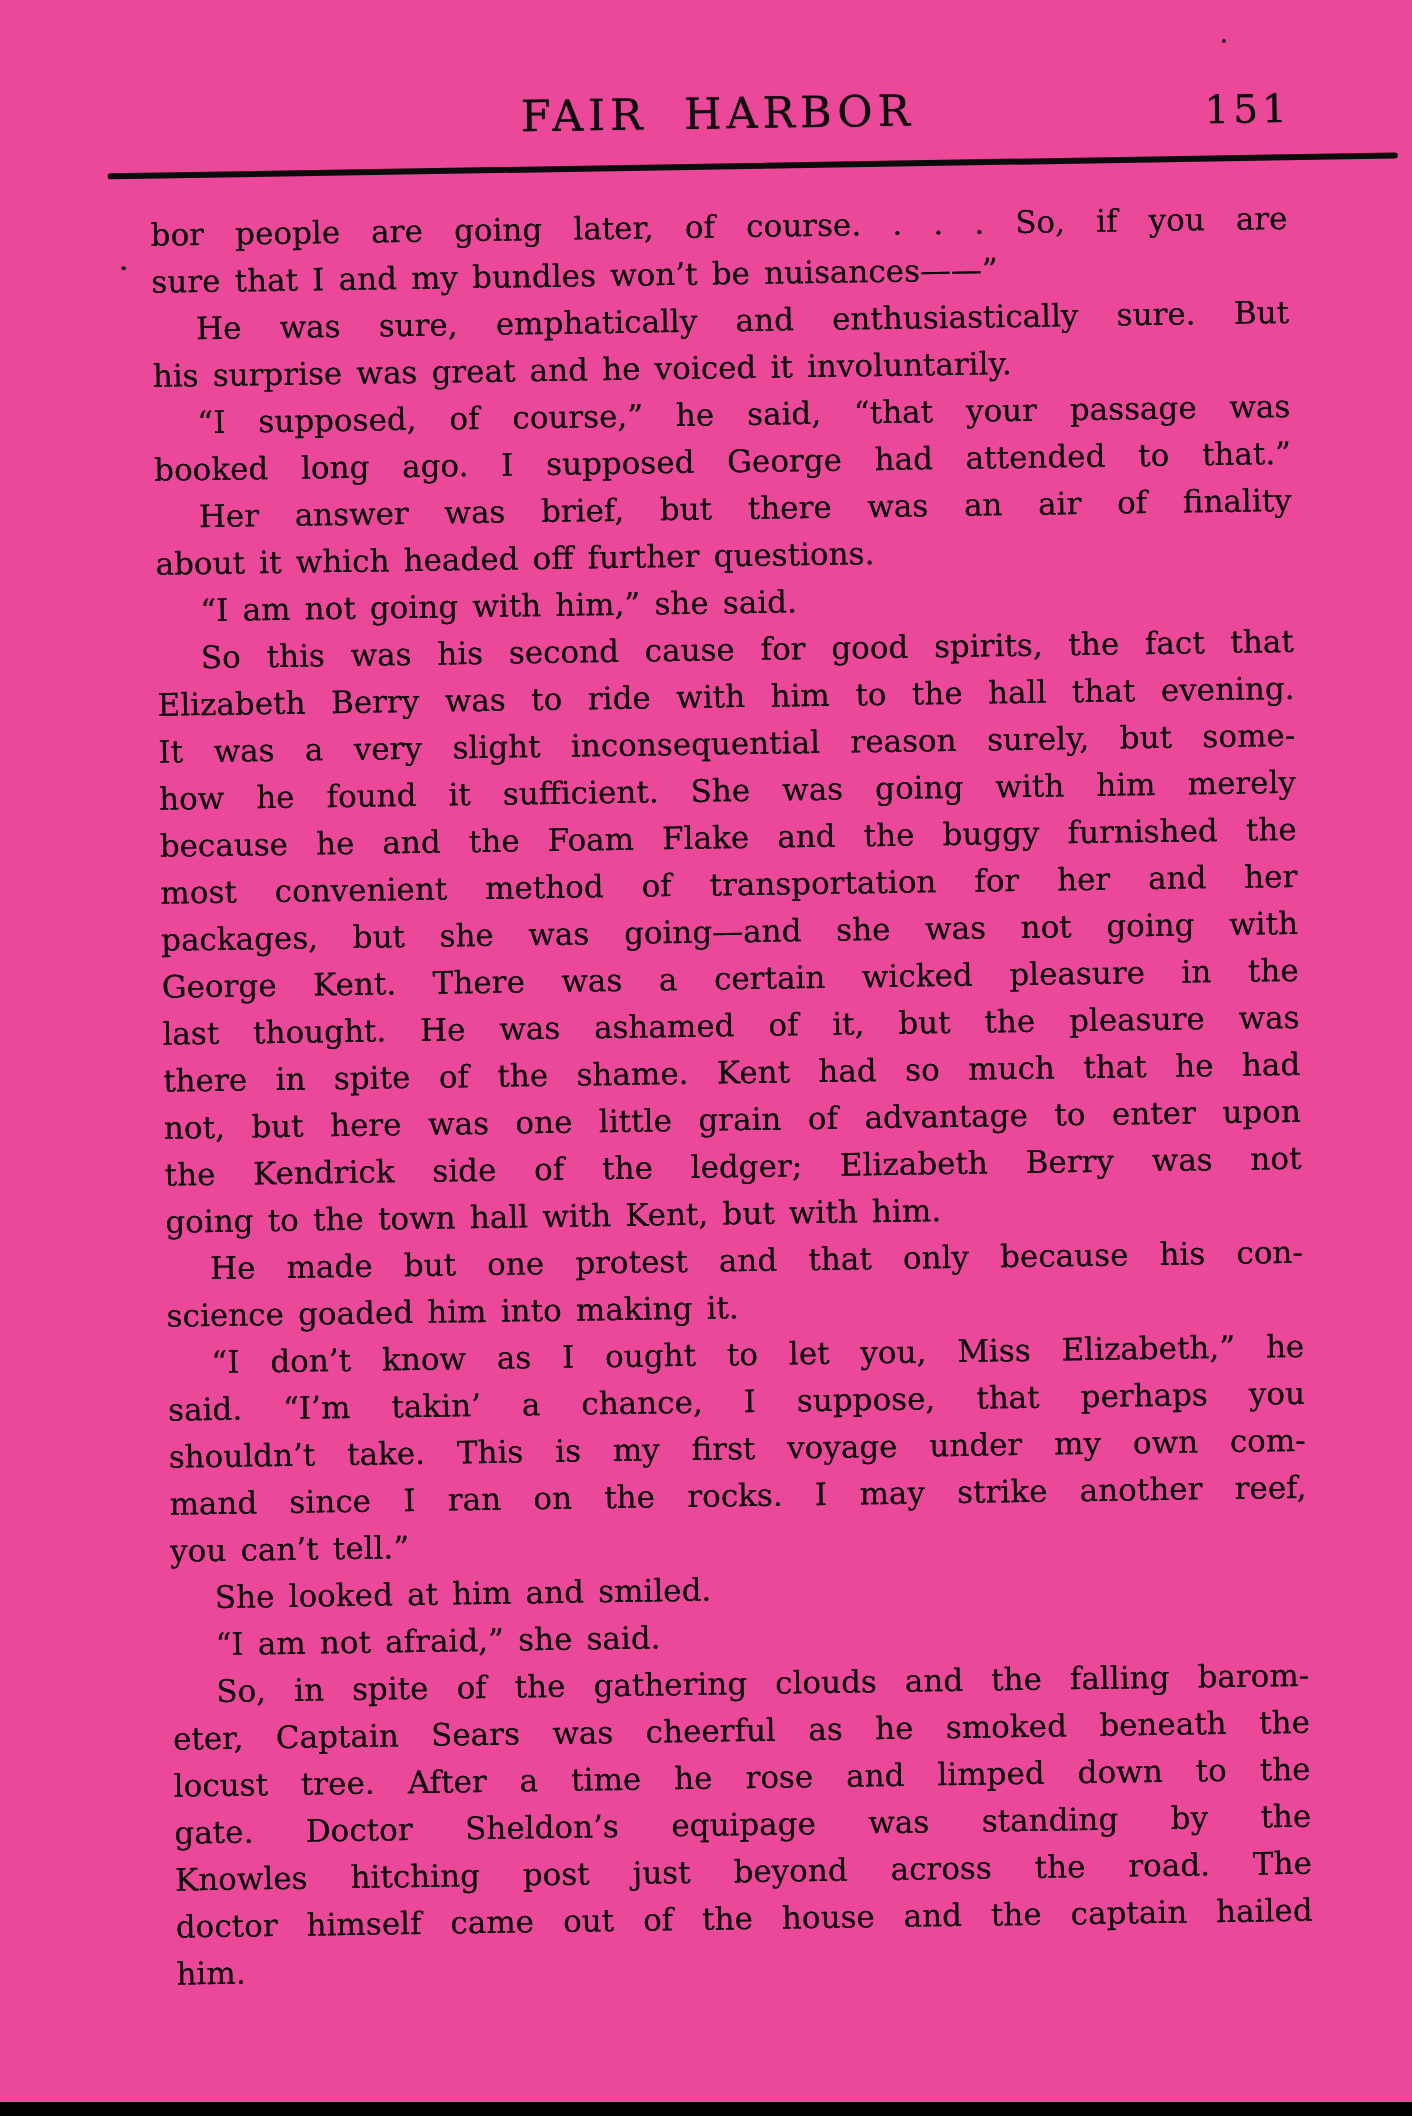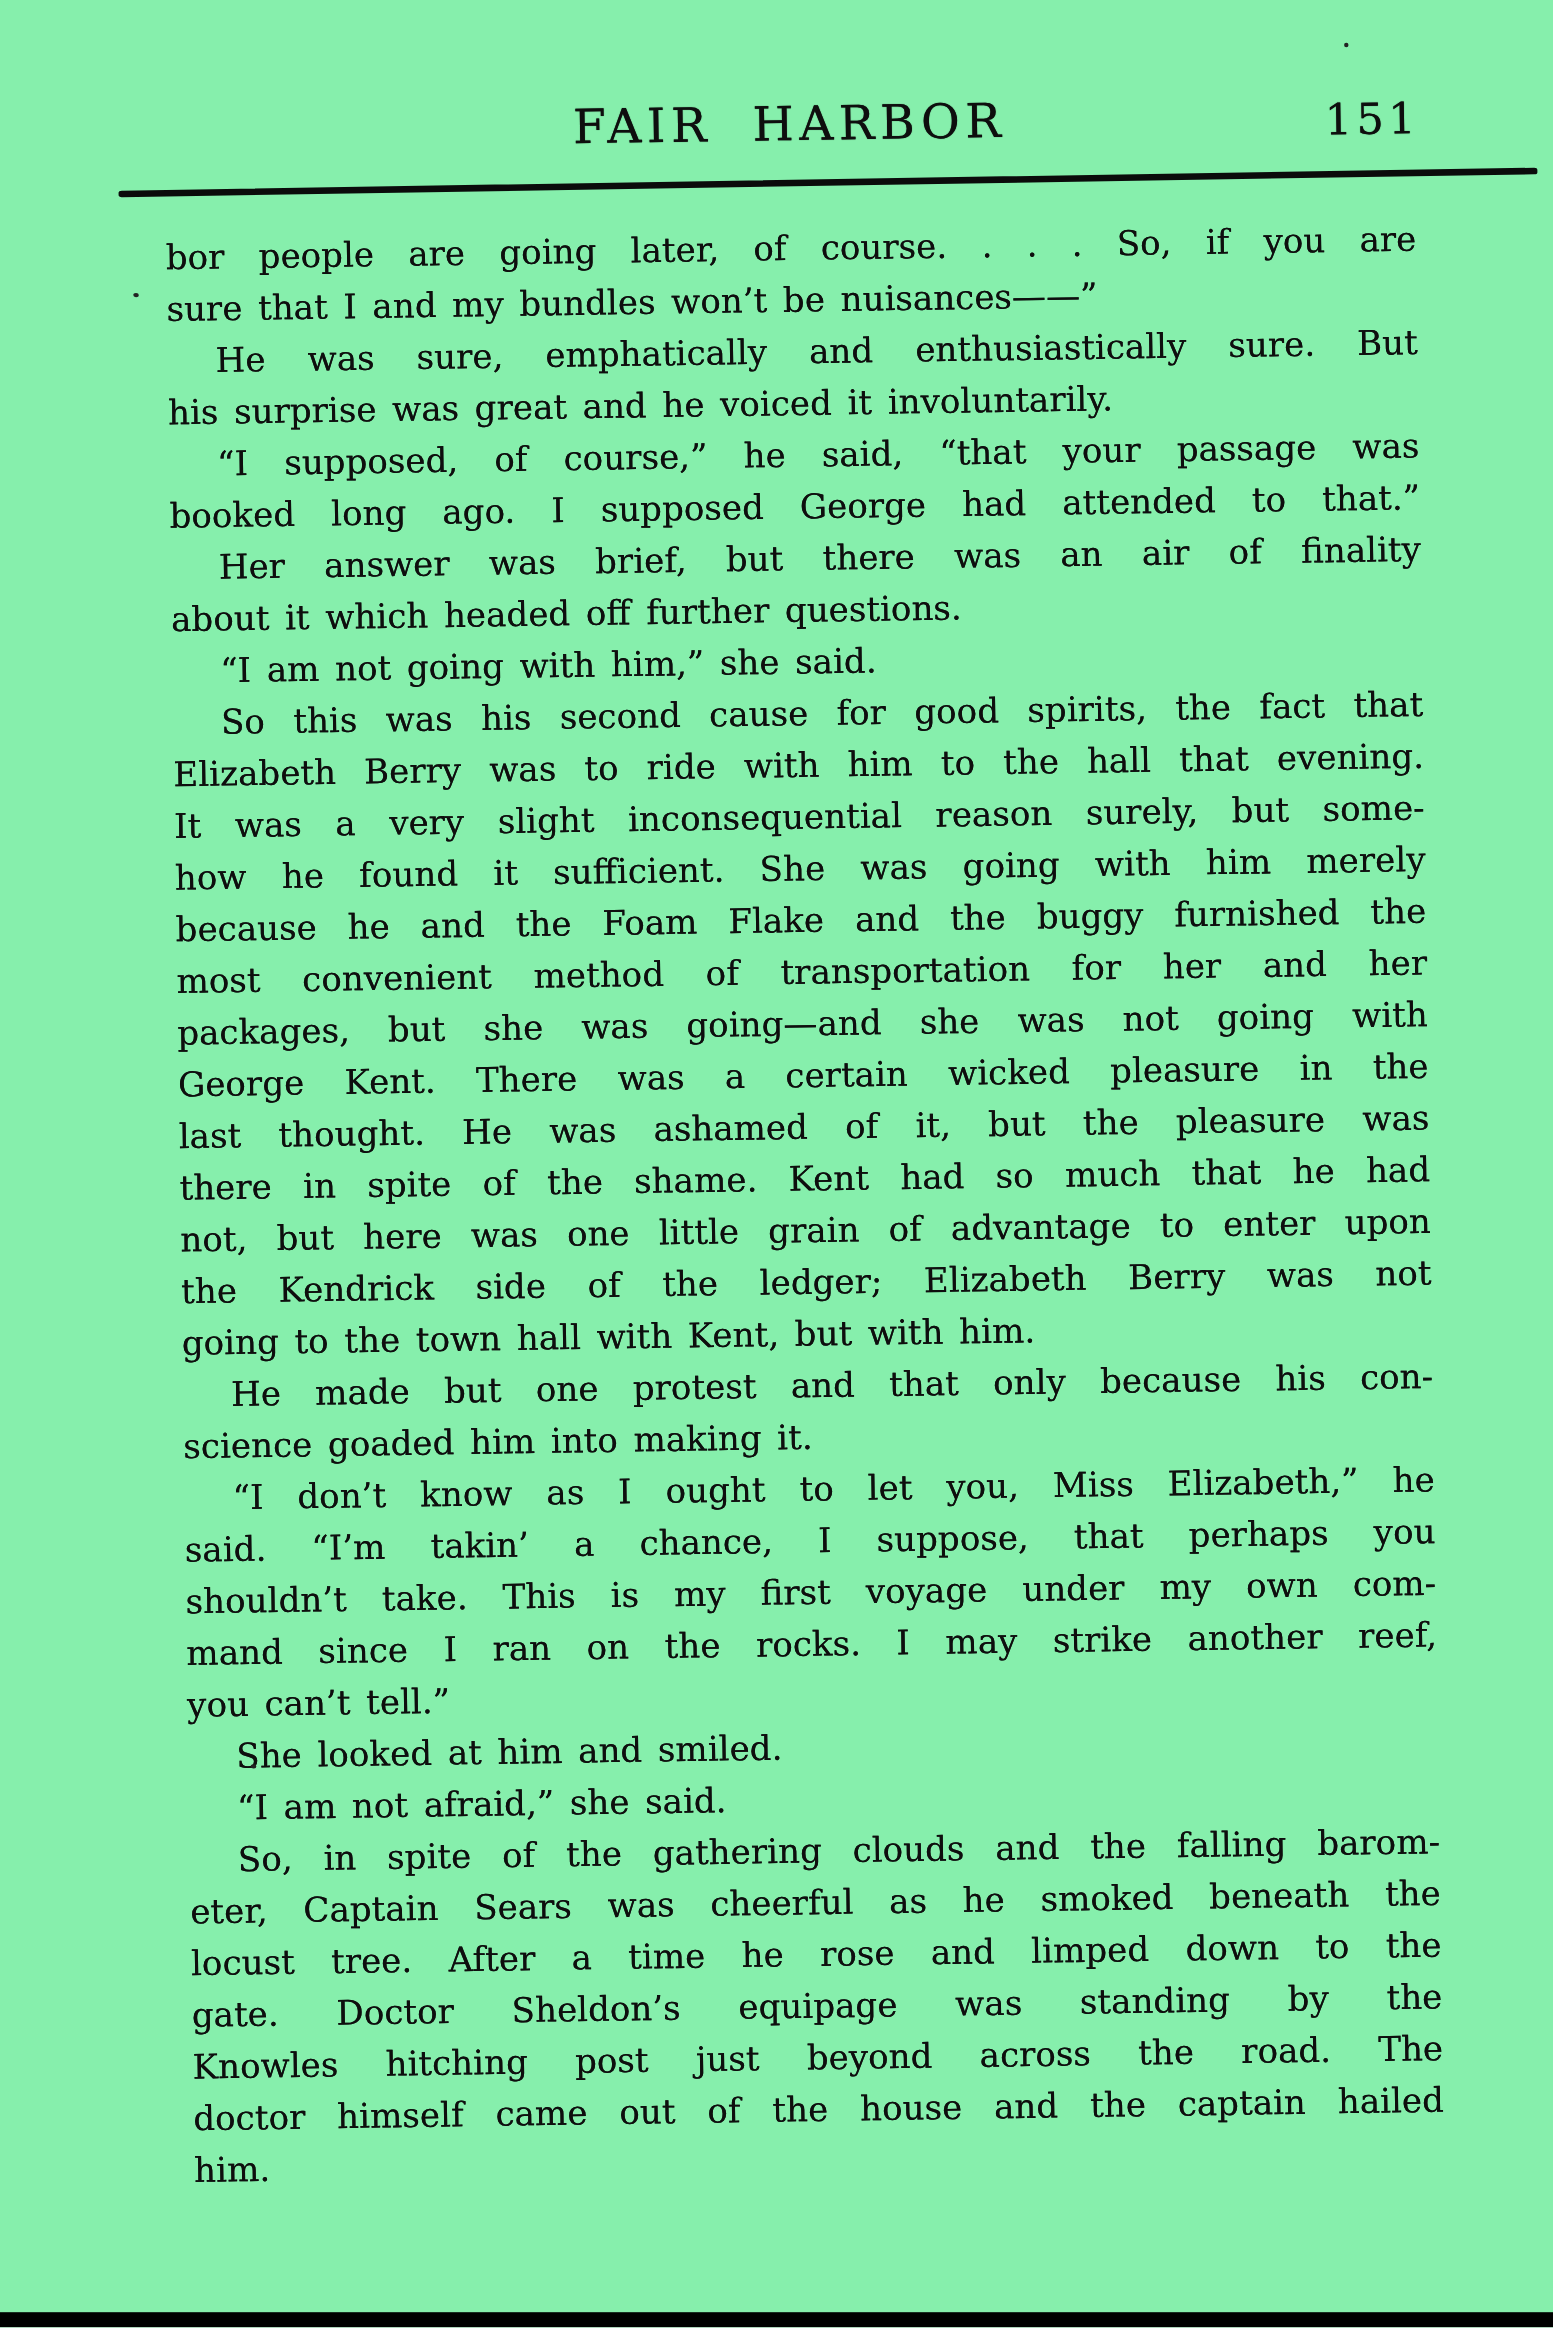--- a/index.html
+++ b/index.html
@@ -4,21 +4,21 @@
 <style>
   html, body {
     margin: 0;
     padding: 0;
     background: #ffffff;
   }
   .scan-root {
     position: relative;
     width: 1412px;
     height: 2116px;
-    background: #86efac;
+    background: #ec4899;
     overflow: hidden;
     font-family: "DejaVu Serif", "Liberation Serif", serif;
     color: #0e0e0e;
   }
   
   .page {
     position: absolute;
     left: 0; top: 0; right: 0; bottom: 0;
     transform: rotate(-0.85deg);
     transform-origin: 140px 190px;

